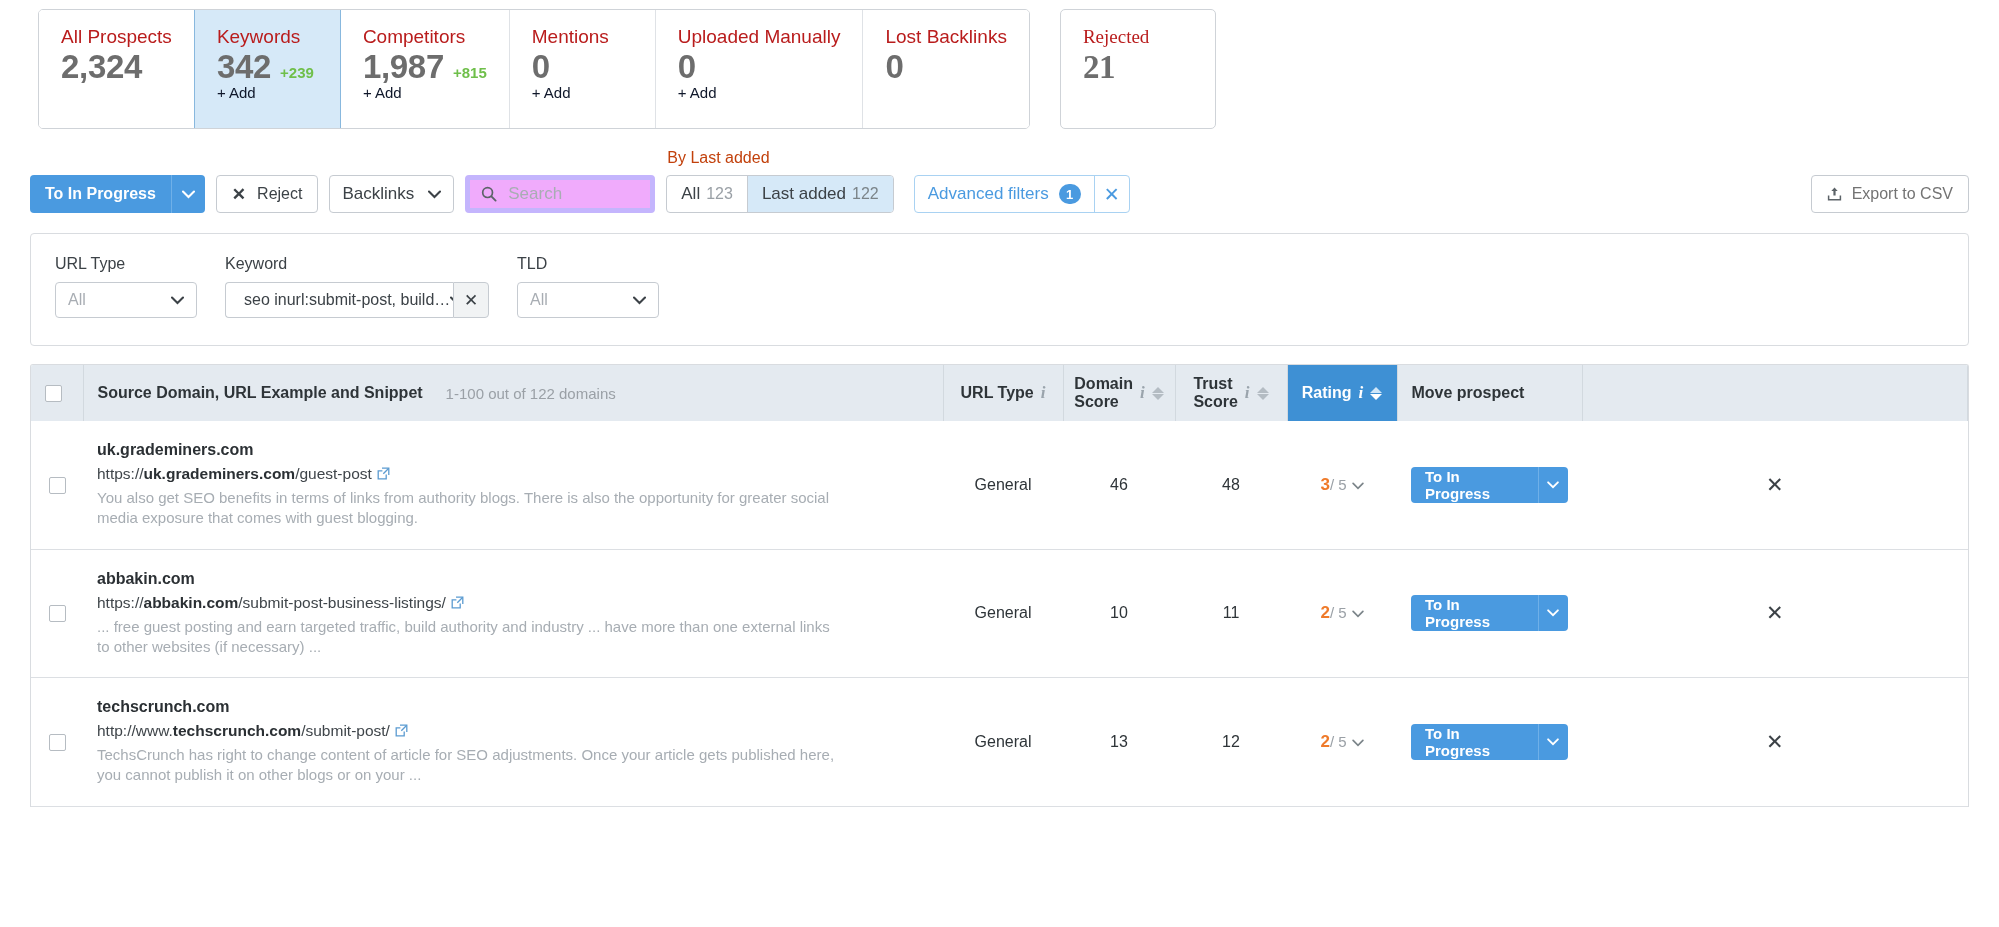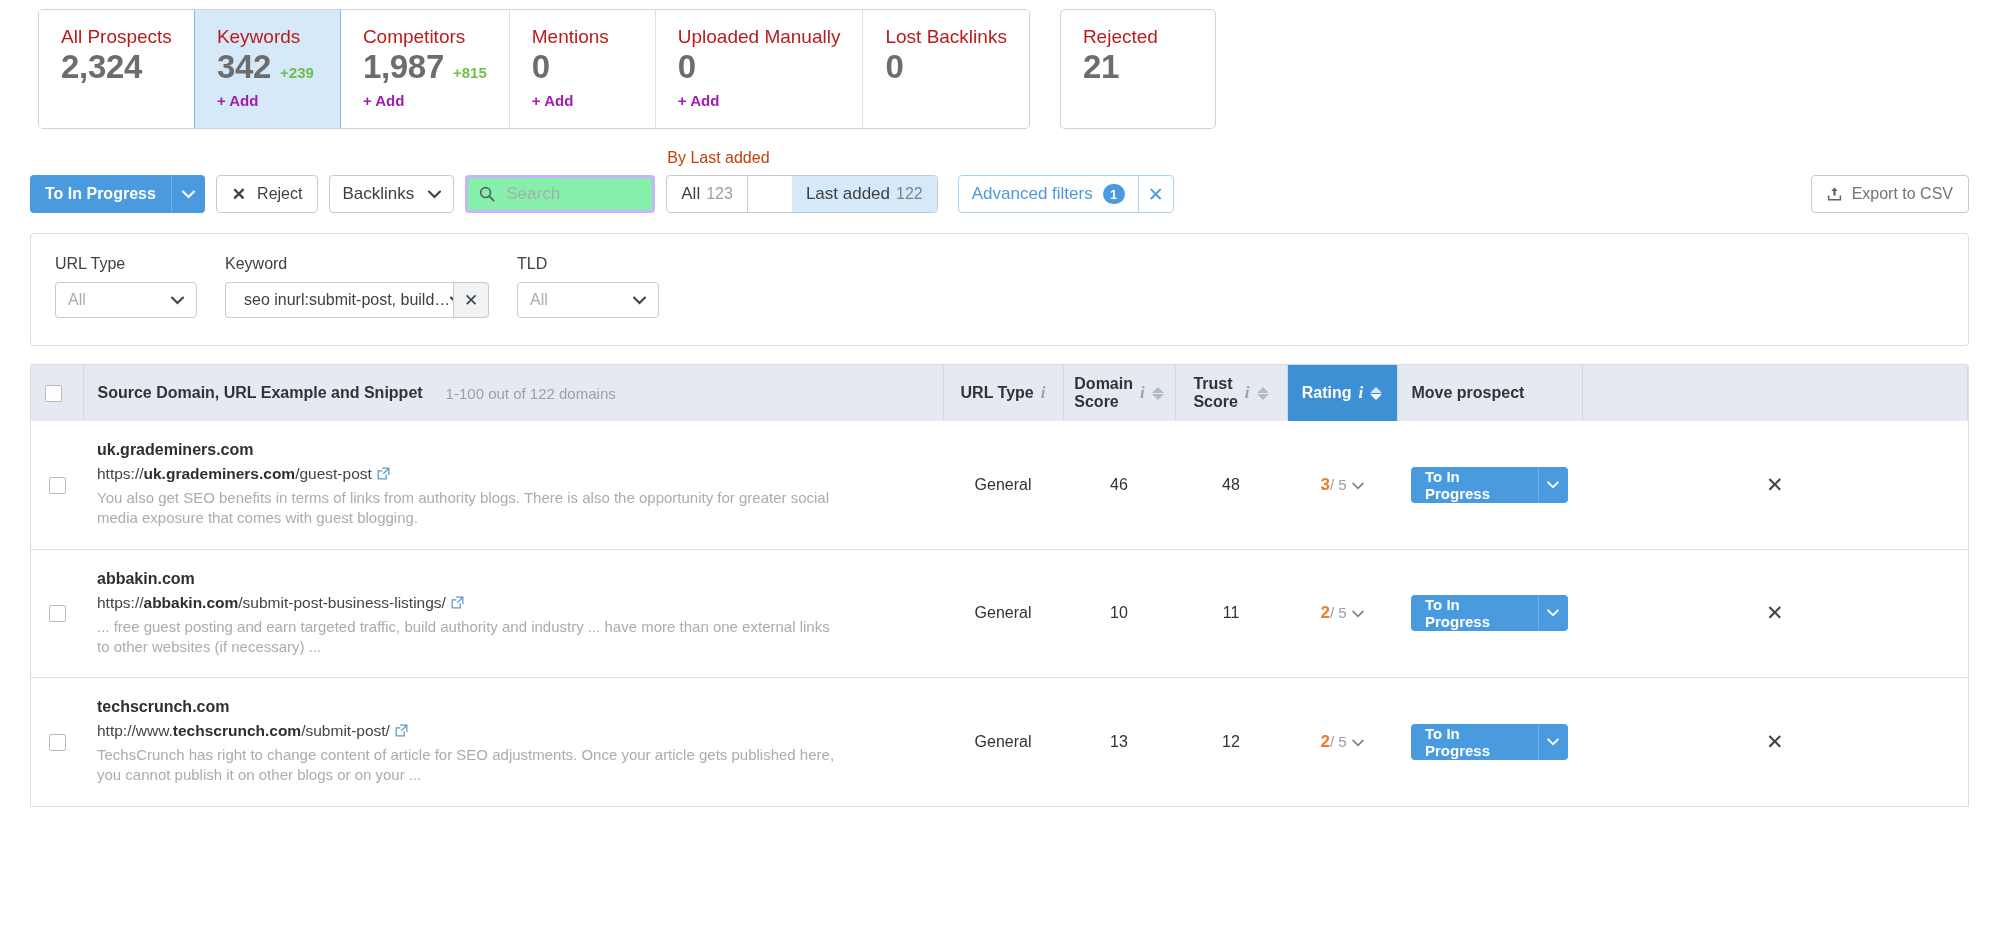--- a/index.html
+++ b/index.html
@@ -59,34 +59,33 @@
     font-weight: bold;
     line-height: 1.05;
     letter-spacing: -0.3px;
   }
   .kpi-delta {
     font-size: 15px;
     color: #6fbf4a;
     font-weight: bold;
   }
   .kpi-add {
-    margin-top: 8px;
     font-size: 15px;
-    color: #a21caf;
-    cursor: pointer;
-    font-weight: bold;
+    color: #0f172a;
+    cursor: pointer;
   }
   .kpi-standalone {
     margin-left: 30px;
     border: 1px solid #cfd3d8;
     border-radius: 5px;
     background: #fff;
     padding: 16px 20px 14px 22px;
     min-width: 156px;
     height: 120px;
+    font-family: Liberation Serif, serif;
   }
 
   
   .toolbar {
     position: relative;
     margin-top: 42px;
     padding: 0 30px 0 30px;
     height: 46px;
     display: flex;
     align-items: center;
@@ -145,23 +144,23 @@
     cursor: pointer;
     color: #3c4247;
     min-width: 124px;
   }
   .select-box .chev { margin-left: 14px; font-size: 13px; }
   .search-box {
     display: inline-flex;
     align-items: center;
     height: 38px;
     width: 190px;
-    border: 3px solid #c4b5fd;
-    border-radius: 4px;
-    background: #86efac;
+    border: 5px solid #c4b5fd;
+    border-radius: 4px;
+    background: #f0abfc;
     padding: 0 11px;
     gap: 9px;
   }
   .search-box input {
     border: none;
     outline: none;
     font-size: 17px;
     font-family: inherit;
     color: #3c4247;
     width: 100%;
@@ -191,21 +190,21 @@
     align-items: center;
     gap: 6px;
     padding: 0 14px;
     font-size: 17px;
     color: #3c4247;
     cursor: pointer;
     border-right: 1px solid #c6cbd1;
   }
   .seg:last-child { border-right: none; }
   .seg .cnt { color: #9aa0a6; font-size: 16px; }
-  .seg.active { background: #d6e9f8; margin-left: 44px; }
+  .seg.active { background: #d6e9f8; }
   .seg.active .cnt { color: #7b8489; }
 
   .advfilters {
     display: inline-flex;
     height: 38px;
     border: 1px solid #a9d2f2;
     border-radius: 4px;
     overflow: hidden;
     background: #fff;
     margin-left: 9px;

